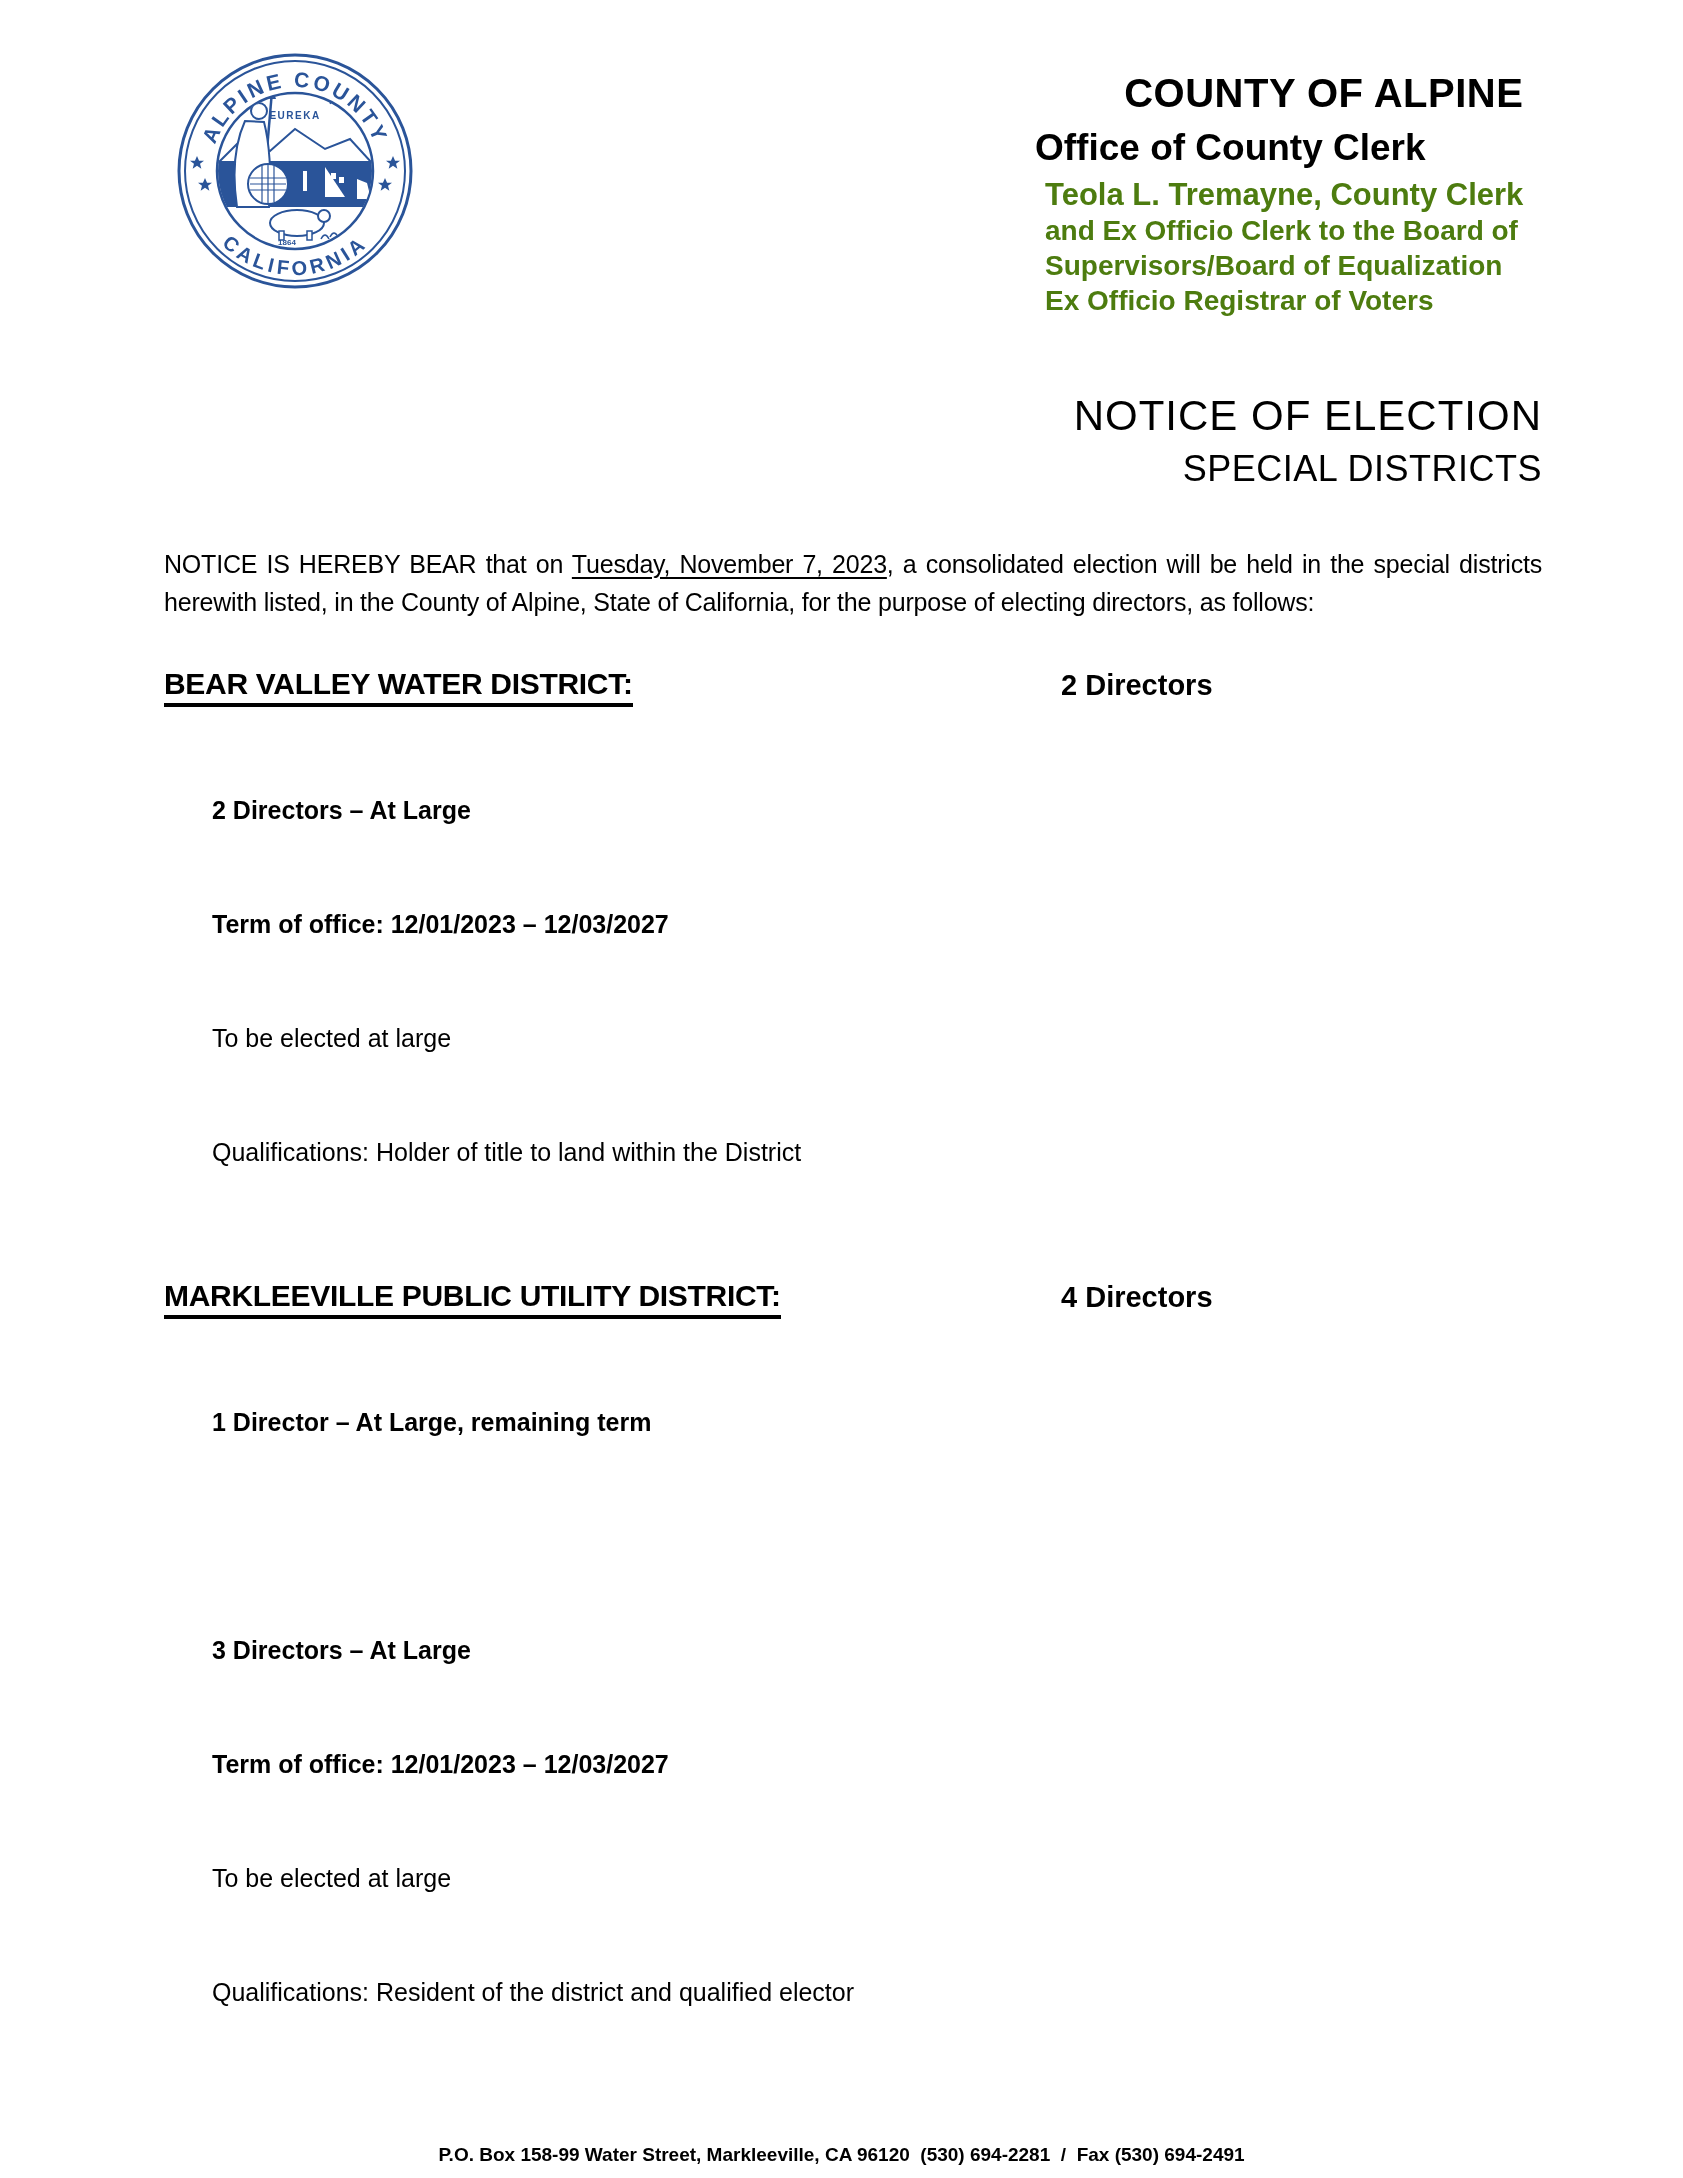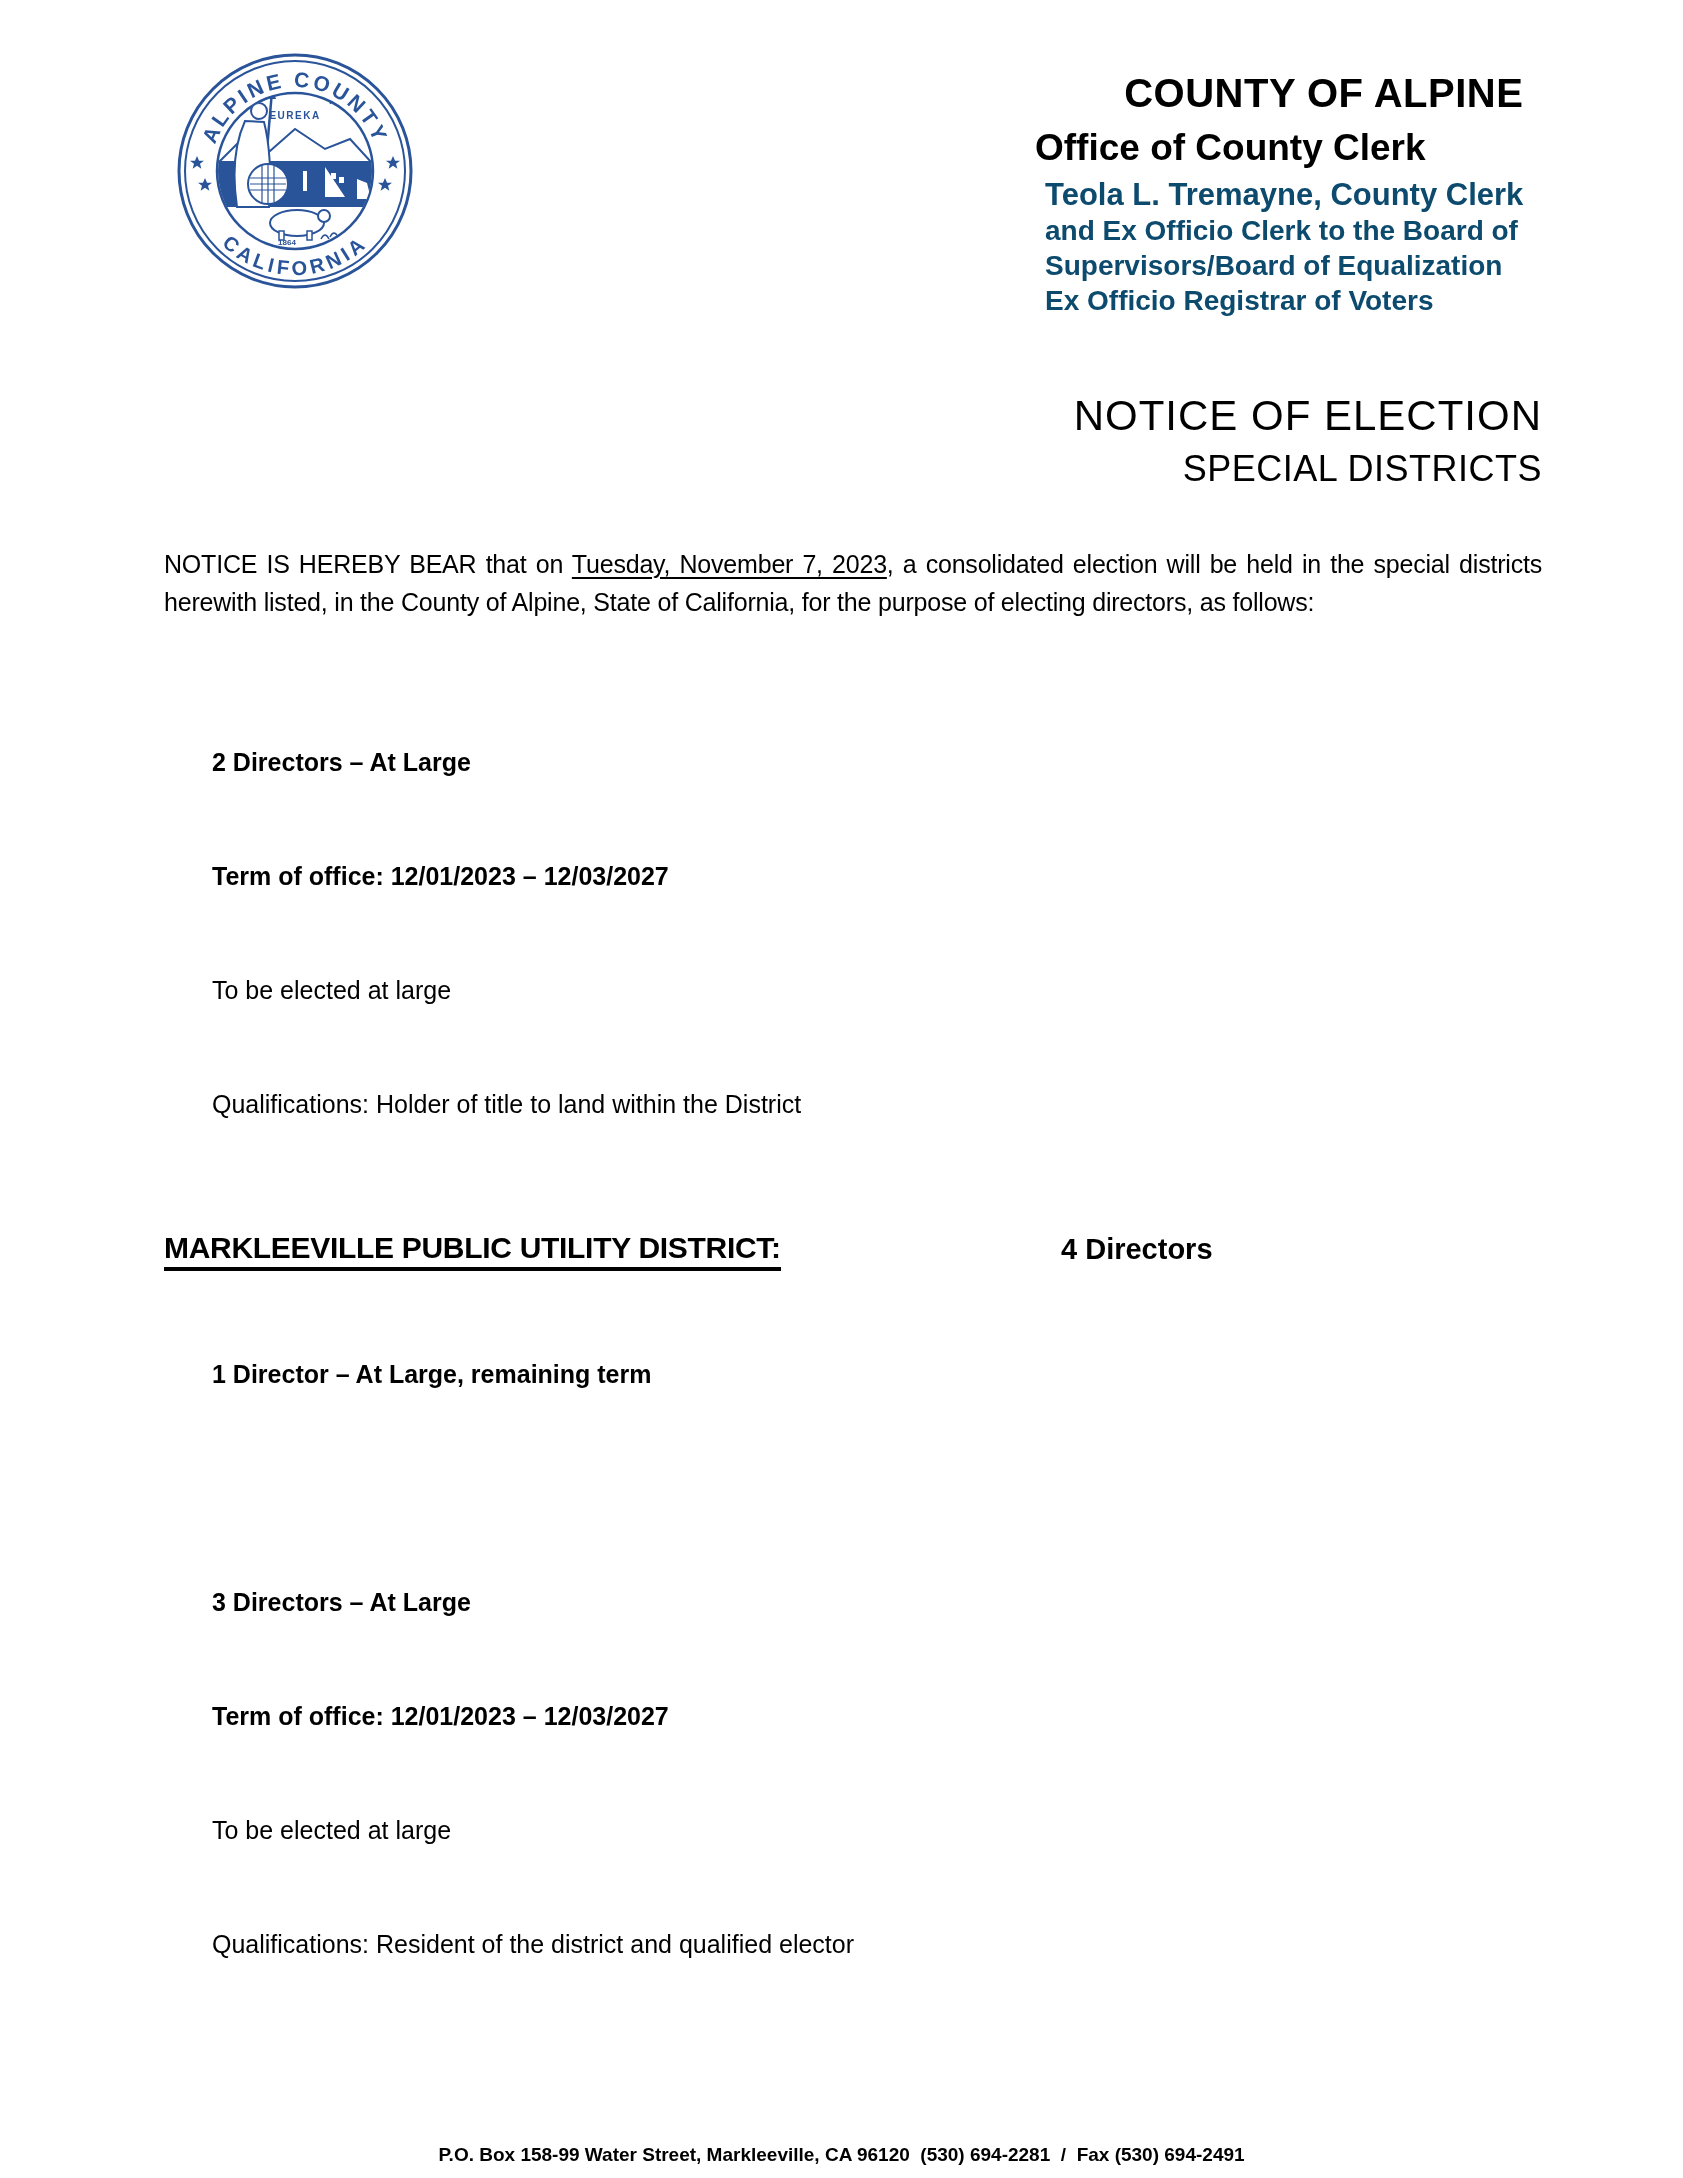--- a/index.html
+++ b/index.html
@@ -7,21 +7,21 @@
         font-family:"Liberation Sans",sans-serif;color:#000;}
   .content{position:absolute;left:164px;top:0;width:1378px;}
 
   
   .header{position:relative;height:297px;}
   .seal{position:absolute;left:11px;top:51px;width:240px;height:240px;}
   .seal text{font-family:"Liberation Sans",sans-serif;font-weight:bold;}
   .header-right{position:absolute;left:871px;top:71px;white-space:nowrap;}
   .hr1{font-size:40px;font-weight:bold;letter-spacing:0.5px;text-align:right;}
   .hr2{font-size:37px;font-weight:bold;margin-top:11px;}
-  .hr-blue{color:#0c4a6e;}
+  .hr-blue{color:#4d7c0f;}
   .hr3{font-size:31px;font-weight:bold;margin-top:8px;padding-left:10px;}
   .hr4{font-size:28px;font-weight:bold;line-height:35px;padding-left:10px;}
 
   
   .title{ text-align:right;margin-top:95px;}
   .title1{font-size:42px;letter-spacing:1px;}
   .title2{font-size:36px;font-weight:normal;margin-top:8px;letter-spacing:0.5px;}
 
   
   .para{font-size:25px;line-height:38px;text-align:justify;letter-spacing:-0.2px;white-space:pre-wrap;}
@@ -116,20 +116,24 @@
     </div>
 
     <div class="title">
       <div class="title1">NOTICE OF ELECTION</div>
       <div class="title2">SPECIAL DISTRICTS</div>
     </div>
 
     <div class="para intro"><span>NOTICE IS HEREBY BEAR that on </span><span class="u">Tuesday, November 7, 2023</span><span>, a consolidated election will be held in the special districts herewith listed, in the County of Alpine, State of California, for the purpose of electing directors, as follows:</span></div>
 
     <div class="district d1">
+      <div class="district-head">
+        <span class="d-name">BEAR VALLEY WATER DISTRICT:</span>
+        <span class="d-count">2 Directors</span>
+      </div>
       <div class="d-lines">
         <div class="d-bold">2 Directors – At Large</div>
         <div class="d-bold">Term of office: 12/01/2023 – 12/03/2027</div>
         <div>To be elected at large</div>
         <div>Qualifications: Holder of title to land within the District</div>
       </div>
     </div>
 
     <div class="district d2">
       <div class="district-head">

